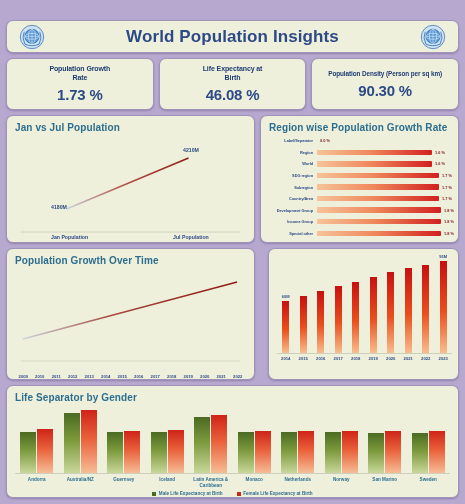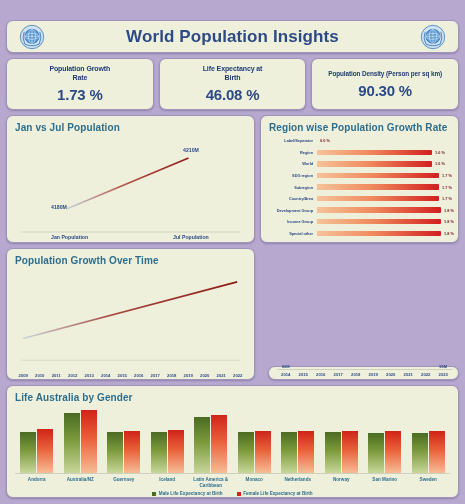--- a/index.html
+++ b/index.html
@@ -47,21 +47,21 @@
     color: #2d4a86; font-size: 15px; font-weight: bold;
     margin-top: 4px; letter-spacing: -.2px;
   }
   .kpi-4 .kpi-label { font-size: 6.4px; }
   
   .chart-title {
     color: #2d6e8e; font-size: 10px; font-weight: bold;
     padding: 6px 0 0 8px; letter-spacing: .1px;
   }
   .row2 { display: flex; gap: 5px; height: 128px; }
-  .row3 { display: flex; gap: 13px; height: 132px; align-items: flex-end; }
+  .row3 { display: flex; gap: 13px; height: 132px; }
   .col-l { width: 249px; }
   .col-r { flex: 1; }
   .plot { position: relative; width: 100%; height: calc(100% - 16px); }
   .plot svg { display: block; width: 100%; height: 100%; }
   .lbl {
     position: absolute; color: #2d4a86; font-size: 5.2px; font-weight: bold;
     white-space: nowrap;
   }
   
   .hbar-wrap { padding: 2px 4px 4px 4px; height: calc(100% - 16px); display:flex; flex-direction:column; }
@@ -341,21 +341,21 @@
           <span>2020</span>
           <span>2021</span>
           <span>2022</span>
           <span>2023</span>
         </div>
       </div>
     </div>
   </div>
 
   <div class="card gender-card">
-    <div class="chart-title">Life Australia by Gender</div>
+    <div class="chart-title">Life Separator by Gender</div>
     <div class="gwrap">
       <div class="gplot">
         <div class="ggrp">
             <div class="gbar-m" style="height:61%"></div>
             <div class="gbar-f" style="height:65%"></div>
           </div>
         <div class="ggrp">
             <div class="gbar-m" style="height:88%"></div>
             <div class="gbar-f" style="height:93%"></div>
           </div>

